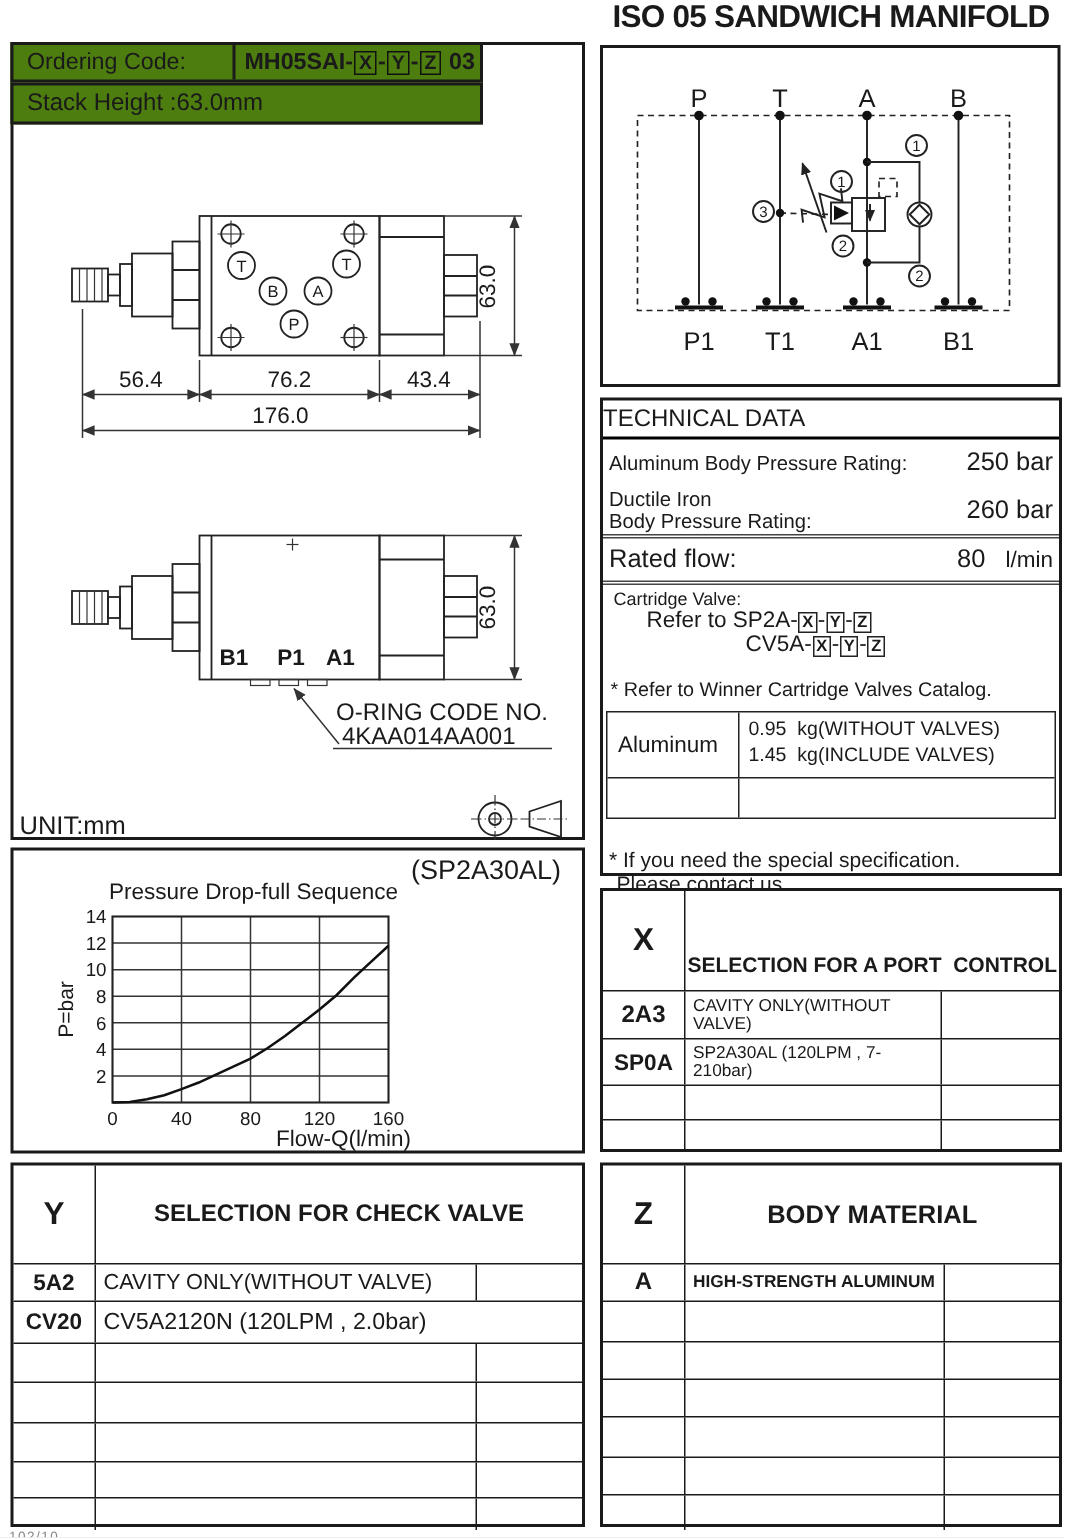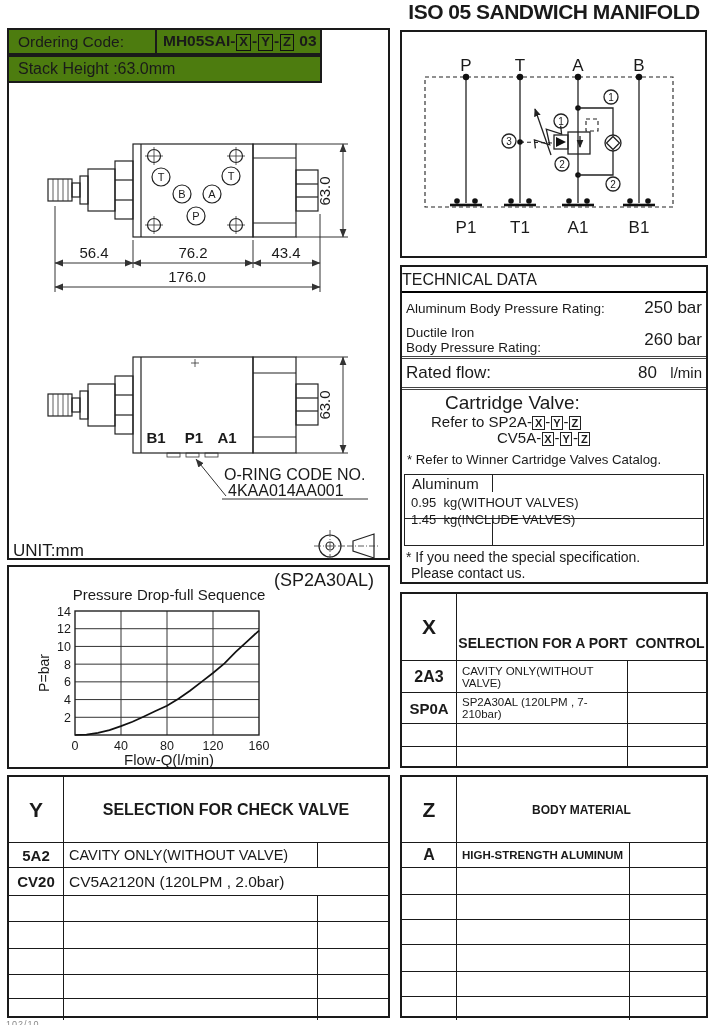--- a/index.html
+++ b/index.html
@@ -46,28 +46,28 @@
   
   #tech-box { left:400px; top:265px; width:308px; height:319px; }
   #tech-box .sect { position:absolute; left:0; right:0; }
   .td-title { top:0; height:26px; border-bottom:2px solid #000000; text-align:left;
     font-weight:normal; font-size:16px; line-height:25px; }
   .td-row { display:flex; justify-content:space-between; align-items:center; padding:0 4px; }
   .td-lbl { font-size:13.5px; }
   .td-val { font-size:17px; white-space:pre; }
   .dbl { border-bottom:3px double #444; }
   .td-cart { padding:2px 7px; font-size:15px; line-height:1.08; }
-  .td-cart .c1 { font-size:19px;margin-left:36px; }
+  .td-cart .c1 { font-size:12px; }
   .td-note { padding:0 5px; font-size:13.2px; }
   .wt-table { position:absolute; left:2px; right:2px; border:1.5px solid #222; }
   .wt-row { display:flex; }
   .wt-row + .wt-row { border-top:1px solid #222; }
   .wt-mat { width:88px; border-right:1px solid #222; display:flex; align-items:center; padding-left:7px; font-size:15px; }
   .wt-vals { flex:1; padding:3px 0 0 6px; font-size:13px; line-height:1.3; white-space:pre; }
-  .sp-note { font-size:14px; line-height:1.15; padding:0 4px; }
+  .sp-note { font-size:14px; line-height:1.15; padding:0 4px;margin-top:16px; }
 
   
   .sel-header { display:flex; border-bottom:1.5px solid #1a1a1a; }
   .sel-key { border-right:1.5px solid #1a1a1a; display:flex; align-items:center; justify-content:center;
     font-weight:bold; font-size:21px; }
   .sel-title { flex:1; display:flex; align-items:center; justify-content:center; font-weight:bold; white-space:pre; }
   .sel-row { display:flex; border-bottom:1.5px solid #1a1a1a; }
   .sel-row:last-child { border-bottom:none; }
   .sel-c1 { border-right:1.5px solid #1a1a1a; display:flex; align-items:center; justify-content:center; font-weight:bold; }
   .sel-c2 { border-right:1.5px solid #1a1a1a; display:flex; align-items:center; padding-left:5px; }
@@ -77,21 +77,21 @@
   
   #chart-box { left:7px; top:565px; width:383px; height:204px; }
   #chart-svg { position:absolute; inset:0; width:100%; height:100%; }
   .grid { stroke:#333; stroke-width:1; }
   .frame { fill:none; stroke:#222; stroke-width:1.4; }
   .tick { font-size:12.5px; }
   .curve { fill:none; stroke:#111; stroke-width:1.7; }
   #chart-title { left:55px; top:19px; width:210px; text-align:center; font-size:15px; }
   #chart-model { right:14px; top:3px; font-size:18px; }
   #chart-ylabel { left:16px; top:98px; font-size:14px; transform:rotate(-90deg); }
-  #chart-xlabel { left:55px; top:184px; width:210px; text-align:center; font-size:15px; }
+  #chart-xlabel { left:55px; top:184px; width:210px; text-align:right; font-size:15px; }
 
   #footer-frag { left:6px; top:1019px; font-size:9px; color:#888; letter-spacing:1px; }
 </style>
 </head>
 <body>
 
 <div id="page">
 
   <div class="abs" id="main-title">ISO 05 SANDWICH MANIFOLD</div>
 
@@ -367,21 +367,21 @@
       <span class="td-val">Rated flow:</span>
       <span><span class="td-val">80</span>&nbsp;&nbsp;&nbsp;<span style="font-size:15px;">l/min</span></span>
     </div>
     <div class="sect td-cart" style="top:124px;">
       <div class="c1">Cartridge Valve:</div>
       <div style="padding-left:22px;"><span>Refer to SP2A-</span><span class="bx-sm">X</span>-<span class="bx-sm">Y</span>-<span class="bx-sm">Z</span></div>
       <div style="padding-left:88px;"><span>CV5A-</span><span class="bx-sm">X</span>-<span class="bx-sm">Y</span>-<span class="bx-sm">Z</span></div>
     </div>
     <div class="sect td-note" style="top:185px;">* Refer to Winner Cartridge Valves Catalog.</div>
     <div class="wt-table" style="top:207px;">
-      <div class="wt-row" style="height:43px;flex-direction:column;">
+      <div class="wt-row" style="height:43px;">
         <div class="wt-mat">Aluminum</div>
         <div class="wt-vals"><span>0.95  kg(WITHOUT VALVES)</span><br><span>1.45  kg(INCLUDE VALVES)</span></div>
       </div>
       <div class="wt-row" style="height:27px;">
         <div class="wt-mat"></div>
         <div class="wt-vals"></div>
       </div>
     </div>
     <div class="sect sp-note" style="top:282px;">
       <div>* If you need the special specification.</div>
@@ -485,21 +485,21 @@
     <div class="sel-row" style="height:21px;">
       <div class="sel-c1" style="width:55px;"></div>
         <div class="sel-c2" style="width:254px;"></div>
         <div class="sel-c3"></div>
     </div>
   </div>
 
   <div class="box" style="left:400px; top:775px; width:308px; height:243px;">
     <div class="sel-header" style="height:66px;">
       <div class="sel-key" style="width:55px;">Z</div>
-      <div class="sel-title" style="font-size:12px;">BODY MATERIAL</div>
+      <div class="sel-title" style="font-size:17px;">BODY MATERIAL</div>
     </div>
     <div class="sel-row" style="height:25px;">
       <div class="sel-c1" style="width:55px; font-size:16px;">A</div>
       <div class="sel-c2" style="width:173px; font-size:11.5px; font-weight:bold;">HIGH-STRENGTH ALUMINUM</div>
       <div class="sel-c3"></div>
     </div>
     <div class="sel-row" style="height:27px;">
       <div class="sel-c1" style="width:55px;"></div>
         <div class="sel-c2" style="width:173px;"></div>
         <div class="sel-c3"></div>

